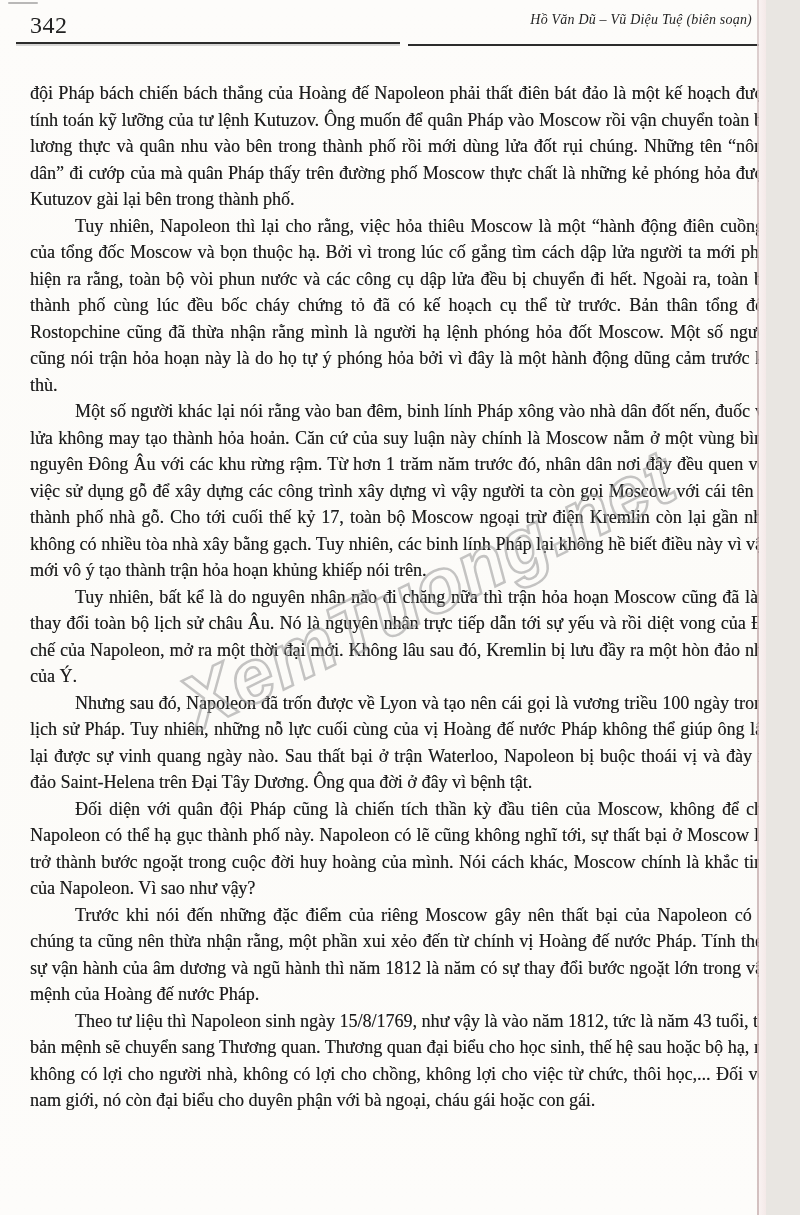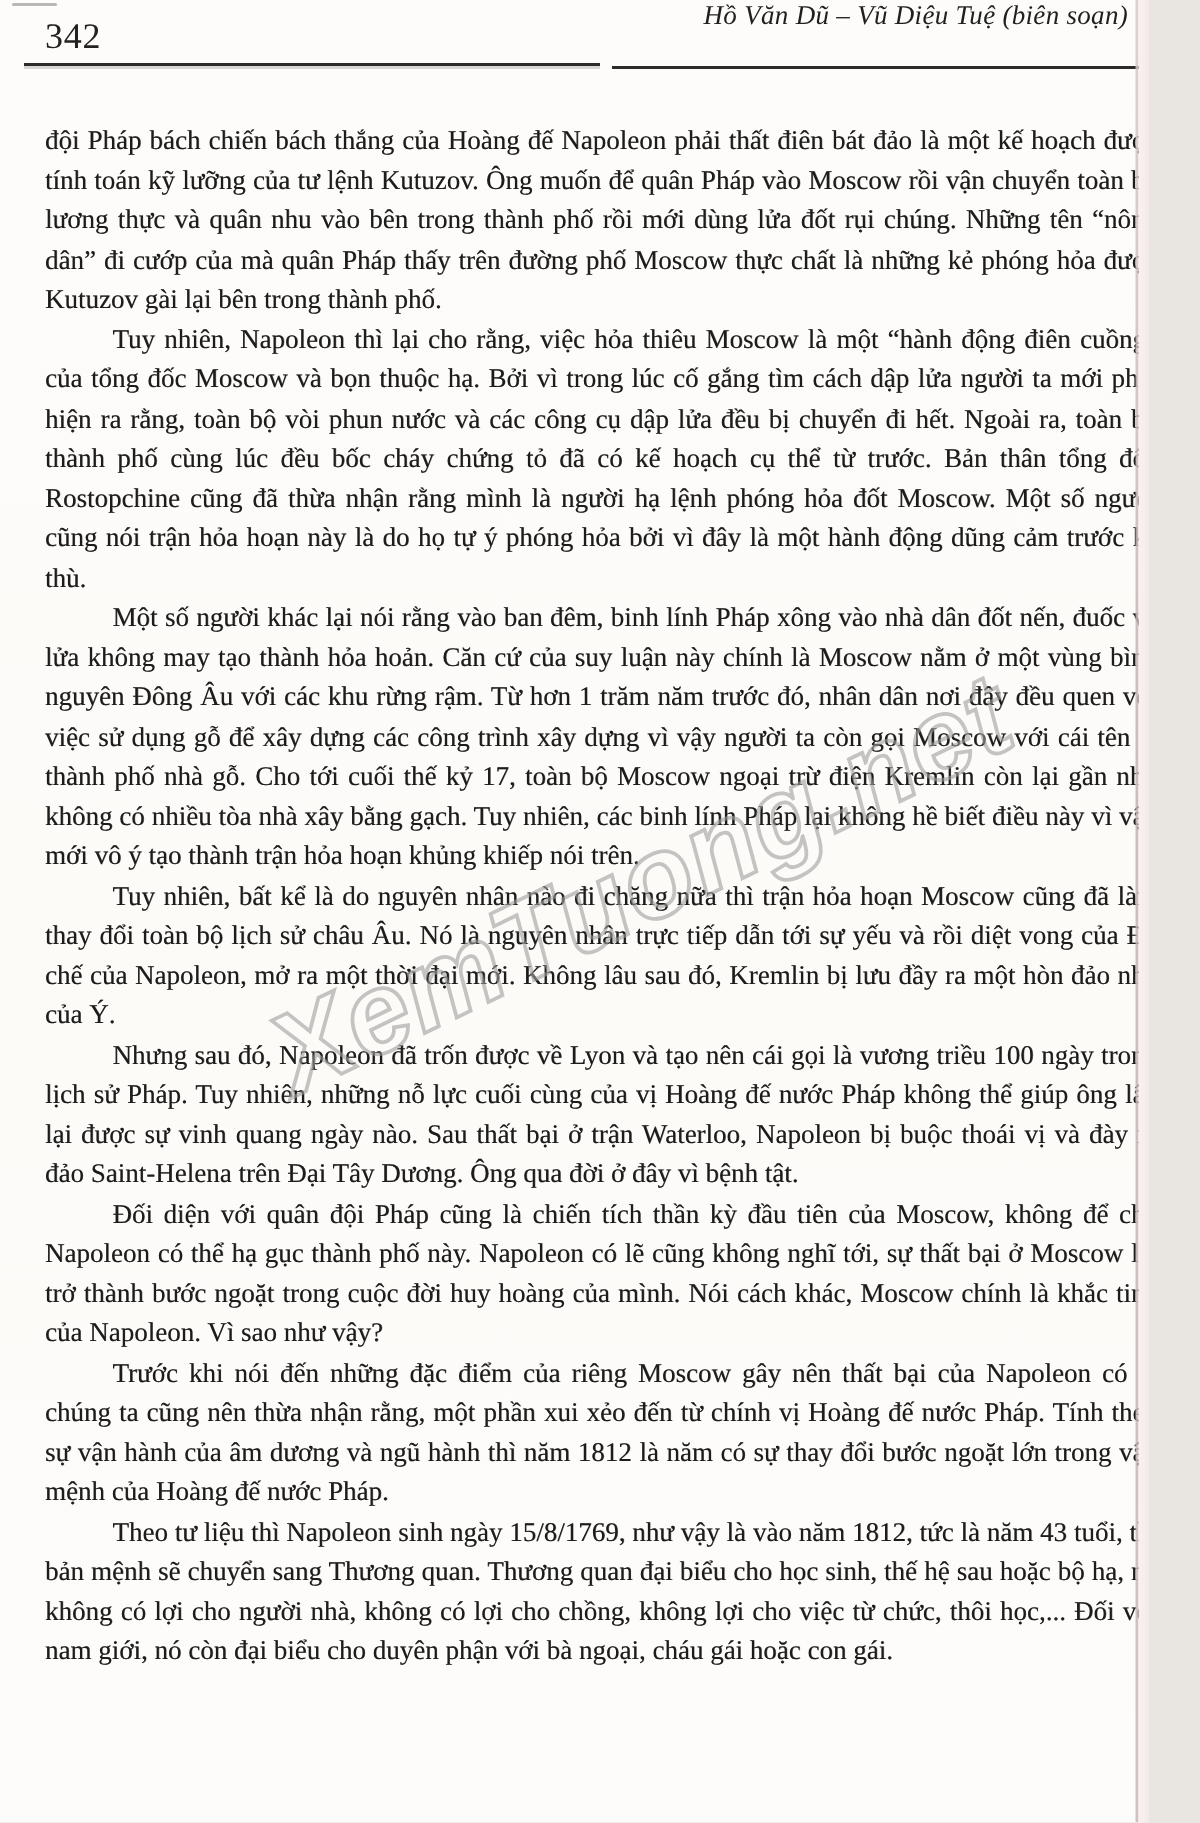--- a/index.html
+++ b/index.html
@@ -30,22 +30,22 @@
   .top-artifact{
     position:absolute;left:8px;top:2px;width:30px;height:2px;
     background:#666;opacity:.45;border-radius:1px;
   }
   
   .page-number{
     position:absolute;left:30px;top:12px;
     font-size:24px;letter-spacing:.5px;color:#222;
   }
   .header-author{
-    position:absolute;right:14px;top:0;
-    font-size:18px;font-style:italic;color:#1f1f1f;
+    position:absolute;right:14px;top:12px;
+    font-size:14px;font-style:italic;color:#1f1f1f;
     letter-spacing:.2px;
   }
   .rule{position:absolute;height:2px;background:#2c2c2c;}
   .rule-left{left:16px;width:384px;top:42px;box-shadow:0 2px 0 rgba(44,44,44,.18);}
   .rule-right{left:408px;width:382px;top:44px;}
   
   .body-text{
     position:absolute;left:30px;top:80px;width:742px;
     font-size:18px;line-height:26.5px;
     text-align:justify;

